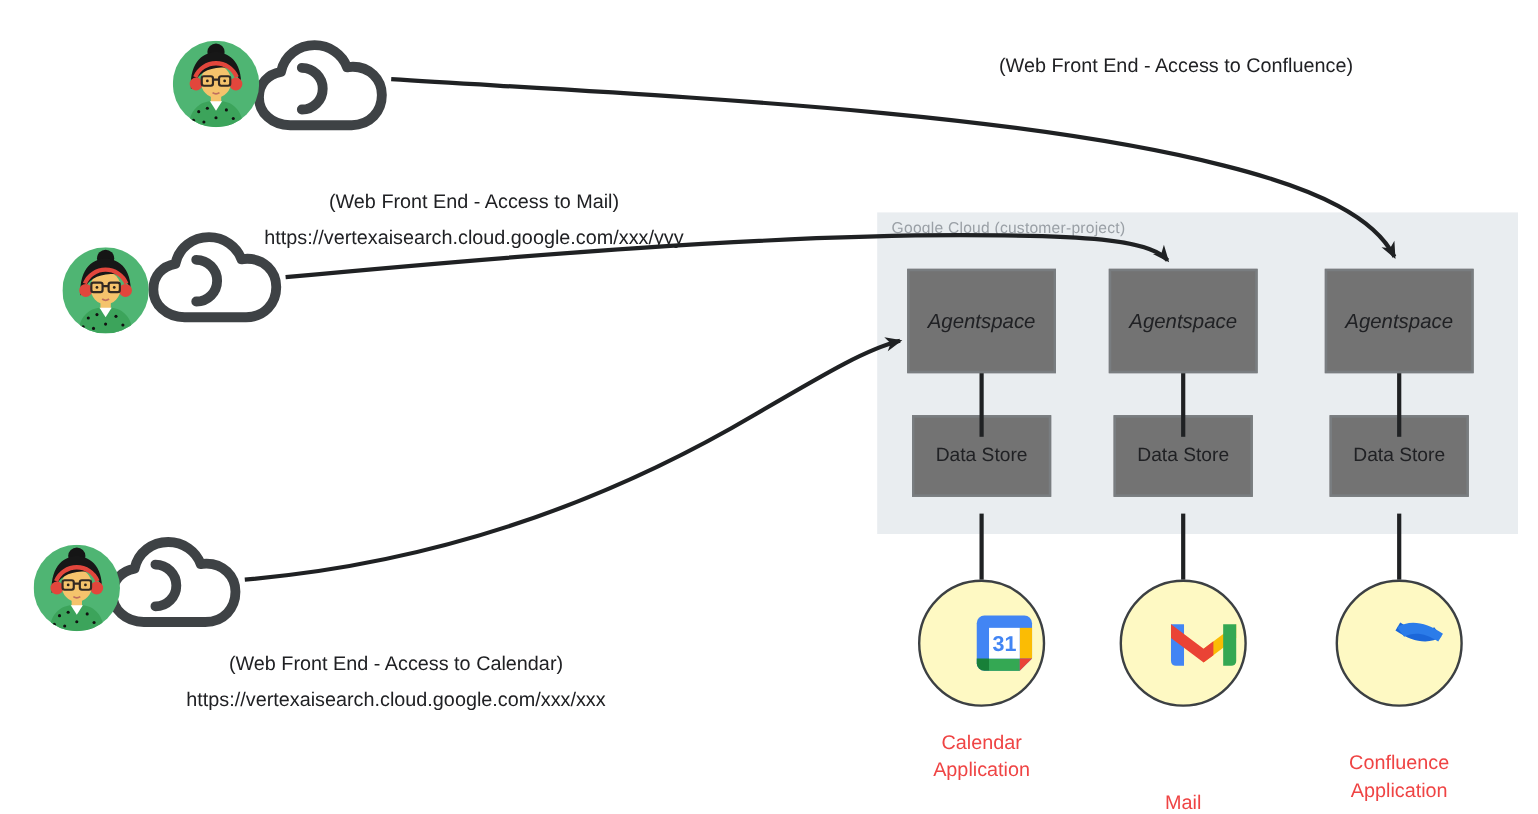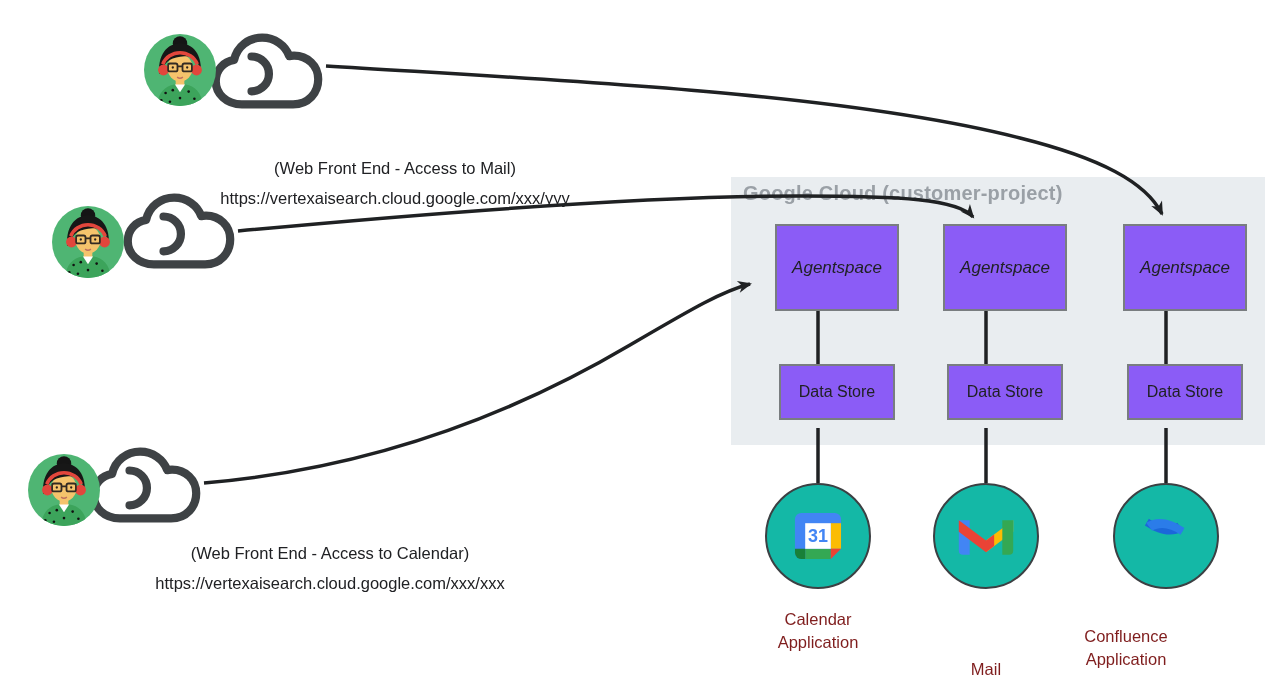--- a/index.html
+++ b/index.html
@@ -10,40 +10,40 @@
     color:#202124;
   }
   .abs{position:absolute;}
   
   .gc-panel{
     left:731px;top:177px;width:534px;height:268px;
     background:#E9EDF0;z-index:1;
   }
   .gc-title{
     left:743px;top:182px;width:420px;
-    font-size:20px;color:#9AA0A6;z-index:2;letter-spacing:.2px;font-weight:bold;
+    font-size:13px;color:#9AA0A6;z-index:2;letter-spacing:.2px;
   }
   
   .dbox{
-    background:#8b5cf6;border:2px solid #797D80;
+    background:#737373;border:2px solid #797D80;
     display:flex;align-items:center;justify-content:center;
-    z-index:3;box-sizing:border-box;margin-left:19px;
+    z-index:3;box-sizing:border-box;
   }
   .agentspace{width:124px;height:87px;top:224px;font-size:17px;font-style:italic;}
-  .datastore{width:116px;height:56px;top:364px;font-size:16px;}
+  .datastore{width:116px;height:68px;top:346px;font-size:16px;}
   
   .app-circle{
     width:106px;height:106px;border-radius:50%;
-    background:#14b8a6;border:2px solid #3C4043;
-    display:flex;align-items:center;justify-content:center;
+    background:#fef9c3;border:2px solid #3C4043;
+    display:flex;align-items:center;justify-content:flex-end;
     z-index:3;box-sizing:border-box;
   }
   .app-label{
     width:170px;text-align:center;font-size:16.5px;line-height:23px;
-    color:#7f1d1d;z-index:3;
+    color:#ef4444;z-index:3;
   }
   
   .url-block{width:480px;text-align:center;font-size:16.5px;line-height:29.5px;z-index:4;}
   
   .cloud-icon{z-index:4;}
   .avatar{z-index:5;}
   #overlay{left:0;top:0;z-index:40;pointer-events:none;}
 </style>
 </head>
 <body>
@@ -97,26 +97,27 @@
 </div>
 <div class="abs dbox datastore" style="left:1108px;">
   <span>Data Store</span>
 </div>
 <div class="abs app-circle" style="left:1113px;top:483px;">
   <svg width="66" height="66" viewBox="0 0 100 100">
     <path d="M24,24 C40,35 55,37 67,30 L76,42 C60,52 40,49 18,34 Z" fill="#1B67D9"></path>
     <path d="M24,24 C40,35 55,37 67,30 L76,42 C60,52 40,49 18,34 Z" fill="#2B7CE9" transform="translate(96,98) scale(-1,-1) translate(0,26)"></path>
   </svg>
 </div>
-<div class="abs app-label" style="left:1041px;top:625px;">
+<div class="abs app-label" style="left:1081px;top:625px;">
   <div>Confluence</div>
   <div>Application</div>
 </div>
 
 <div class="abs url-block" style="left:740px;top:41px;">
+  <div>(Web Front End - Access to Confluence)</div>
 </div>
 <div class="abs url-block" style="left:155px;top:154px;">
   <div>(Web Front End - Access to Mail)</div>
   <div>https://vertexaisearch.cloud.google.com/xxx/yyy</div>
 </div>
 <div class="abs url-block" style="left:90px;top:539px;">
   <div>(Web Front End - Access to Calendar)</div>
   <div>https://vertexaisearch.cloud.google.com/xxx/xxx</div>
 </div>
 

